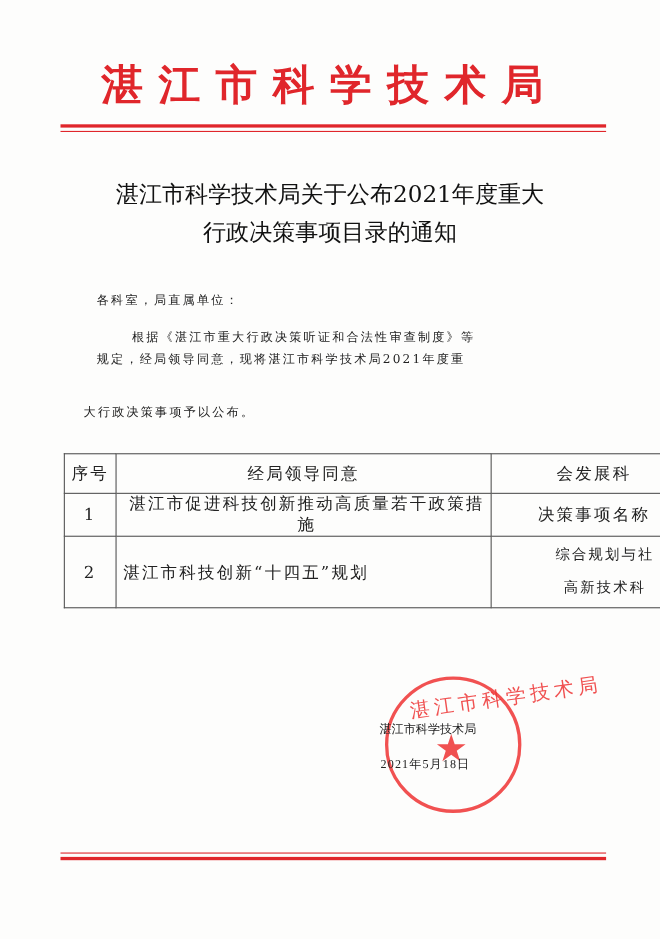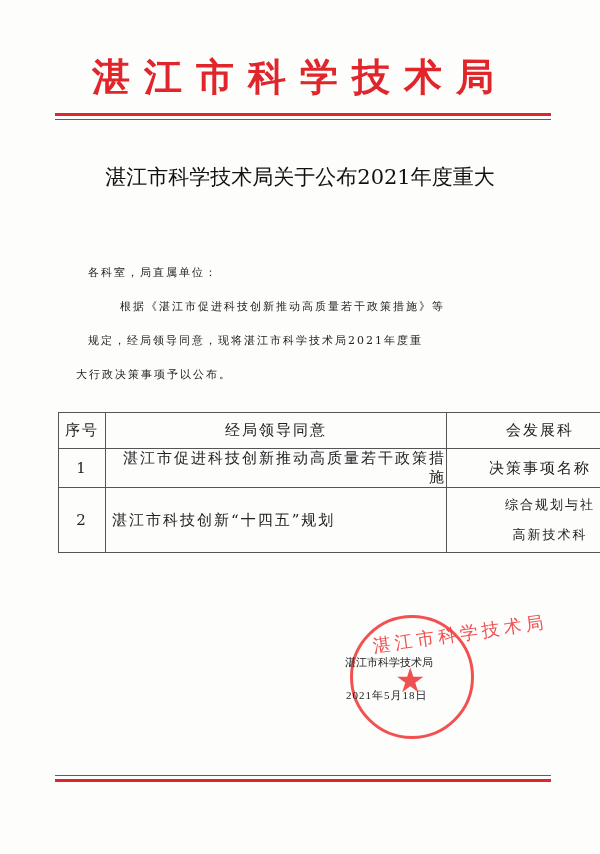--- a/index.html
+++ b/index.html
@@ -21,37 +21,38 @@
 </style>
 </head>
 <body>
 
 <div class="abs masthead">湛江市科学技术局</div>
 <div class="abs redline-thick" style="left:55px;top:113px;width:496px;"></div>
 <div class="abs redline-thin" style="left:55px;top:119px;width:496px;"></div>
 
 <div class="abs title">
   <div>湛江市科学技术局关于公布2021年度重大</div>
+  <div>行政决策事项目录的通知</div>
 </div>
 
 <div class="abs para" style="left:88px;top:258px;">各科室，局直属单位：</div>
-<div class="abs para" style="left:120px;top:292px;">根据《湛江市促进科技创新推动高质量若干政策措施》等</div>
-<div class="abs para" style="left:88px;top:326px;">规定，经局领导同意，现将湛江市科学技术局2021年度重</div>
+<div class="abs para" style="left:120px;top:292px;">根据《湛江市重大行政决策听证和合法性审查制度》等</div>
+<div class="abs para" style="left:88px;top:312px;">规定，经局领导同意，现将湛江市科学技术局2021年度重</div>
 <div class="abs para" style="left:76px;top:360px;">大行政决策事项予以公布。</div>
 
 <table class="items">
   <tbody>
       <tr style="height:36px;">
     <td style="width:46px;">序号</td>
     <td style="width:340px;">经局领导同意</td>
     <td>会发展科</td>
   </tr>
   <tr style="height:33px;">
     <td>1</td>
-    <td style="text-align:right;padding-left:6px;">湛江市促进科技创新推动高质量若干政策措施</td>
+    <td style="text-align:center;padding-left:6px;">湛江市促进科技创新推动高质量若干政策措施</td>
     <td>决策事项名称</td>
   </tr>
   <tr style="height:65px;">
     <td>2</td>
     <td style="text-align:left;padding-left:6px;">湛江市科技创新“十四五”规划</td>
     <td style="font-size:13px;line-height:30px;padding-left:20px;">
       <div>综合规划与社</div>
       <div>高新技术科</div>
     </td>
   </tr>

